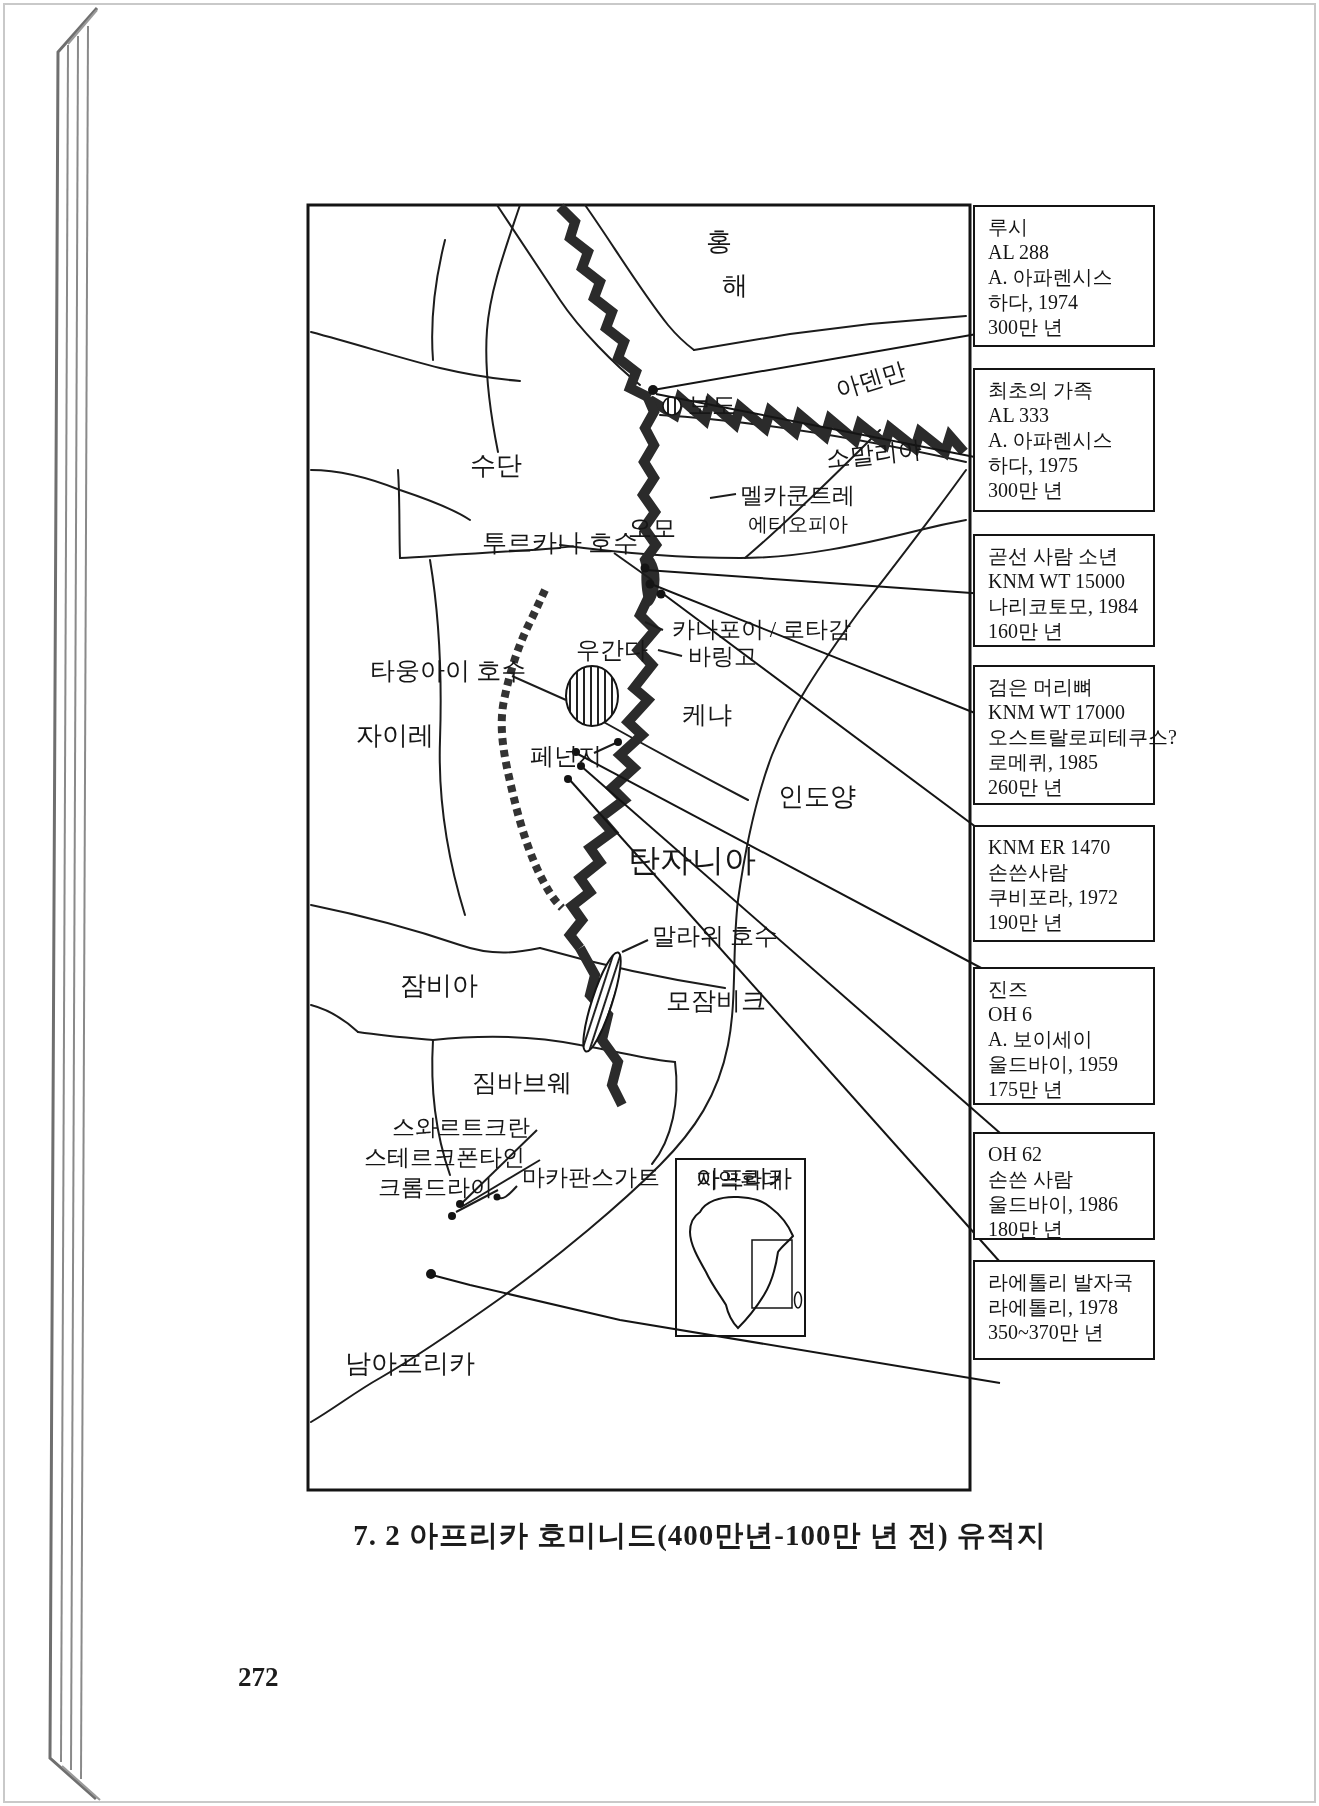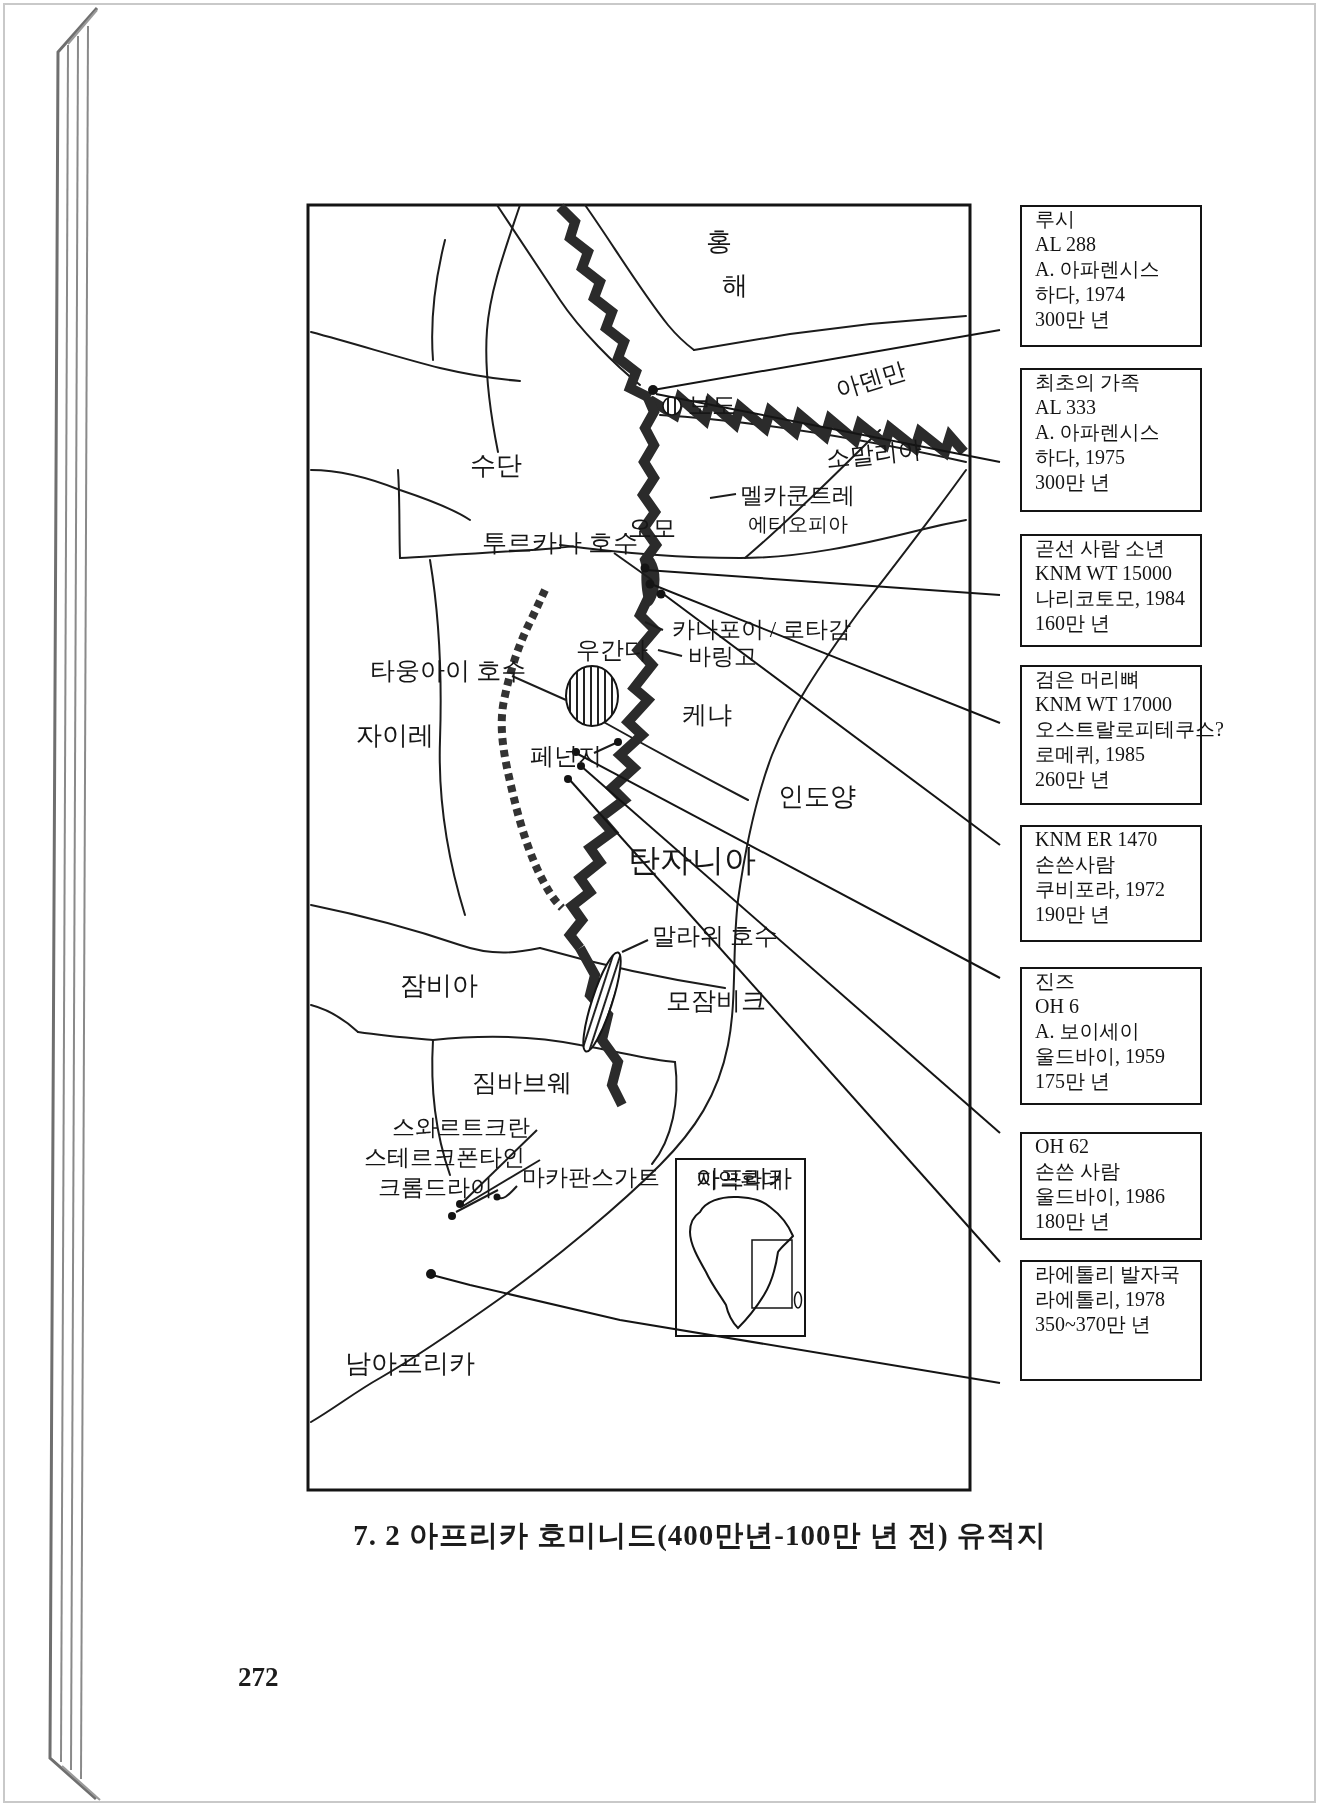--- a/index.html
+++ b/index.html
@@ -1,22 +1,22 @@
 <!DOCTYPE html>
 <html><head>
 <meta charset="utf-8">
 <style>
   html,body{margin:0;padding:0;background:#ffffff;}
   .page{position:relative;width:1319px;height:1806px;background:#ffffff;overflow:hidden;
         font-family:"Liberation Serif","DejaVu Serif",serif;color:#1c1c1c;}
   .scan-frame{position:absolute;left:3px;top:3px;right:3px;bottom:3px;border:2px solid #c9c9c9;pointer-events:none;}
   svg.art{position:absolute;left:0;top:0;}
   .lbl{position:absolute;white-space:nowrap;color:#161616;line-height:1.05;}
-  .callout{position:absolute;left:1020px;width:182px;border:2px solid #141414;background:#ffffff;
-           padding:0 13px;box-sizing:border-box;font-size:20px;line-height:25px;color:#141414;}
+  .callout{position:absolute;left:973px;width:182px;border:2px solid #141414;background:#ffffff;
+           padding:8px 13px;box-sizing:border-box;font-size:20px;line-height:25px;color:#141414;}
   .callout div{white-space:nowrap;}
   .caption{position:absolute;left:350px;width:700px;text-align:center;font-size:29px;font-weight:700;letter-spacing:1px;}
   .pagenum{position:absolute;font-size:27px;font-weight:700;}
 </style>
 </head>
 <body>
 
 <div class="page">
   <div class="scan-frame"></div>
 
@@ -204,21 +204,21 @@
     <div>A. 보이세이</div>
     <div>울드바이, 1959</div>
     <div>175만 년</div>
   </div>
   <div class="callout" style="top:1132px;height:108px;">
     <div>OH 62</div>
     <div>손쓴 사람</div>
     <div>울드바이, 1986</div>
     <div>180만 년</div>
   </div>
-  <div class="callout" style="top:1260px;height:121px;">
+  <div class="callout" style="top:1260px;height:100px;">
     <div>라에톨리 발자국</div>
     <div>라에톨리, 1978</div>
     <div>350~370만 년</div>
   </div>
 
   <div class="caption" style="top:1516px;">7. 2  아프리카 호미니드(400만년-100만 년 전) 유적지</div>
   <div class="pagenum" style="left:238px;top:1662px;">272</div>
 </div>
 
 </body></html>

